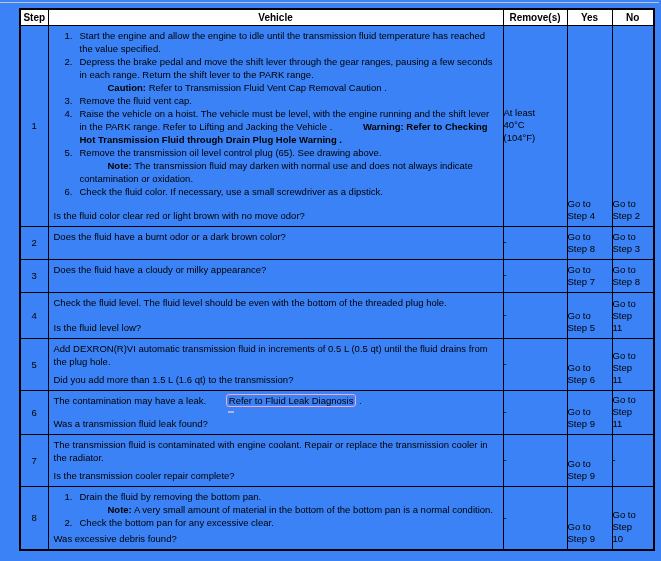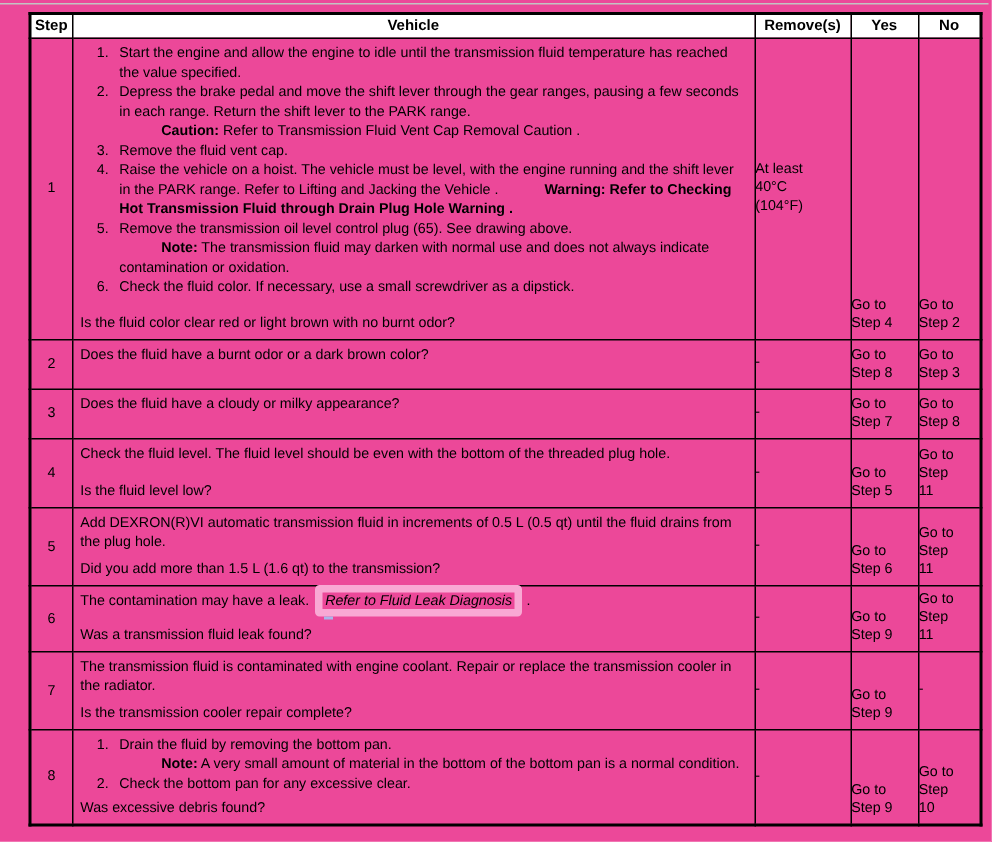--- a/index.html
+++ b/index.html
@@ -1,18 +1,18 @@
 <!DOCTYPE html>
 <html><head>
 <meta charset="utf-8">
 <style>
   * { margin:0; padding:0; box-sizing:border-box; }
   html,body { width:661px; height:561px; }
   body { background:#ffffff; font-family:"Liberation Sans", sans-serif; color:#000; }
-  .page { position:relative; width:661px; height:561px; background:#ec4899; overflow:hidden; }
+  .page { position:relative; width:661px; height:561px; background:#3b82f6; overflow:hidden; }
   .top-rule { position:absolute; top:2px; left:0; width:659px; height:1px; background:#c3c3c3; }
 
   table.diag { position:absolute; left:19px; top:8px; width:634px;
                border-collapse:collapse; table-layout:fixed;
                border:2px solid #000; }
   th, td { border:1px solid #000; }
   thead tr { height:16px; }
   th { font-size:10px; font-weight:bold; text-align:center; vertical-align:middle; background:#fff; }
 
   tbody tr:nth-child(1){ height:201px; }
@@ -23,22 +23,22 @@
   tbody tr:nth-child(6){ height:44px; }
   tbody tr:nth-child(7){ height:52px; }
   tbody tr:nth-child(8){ height:64px; }
 
   td.step { text-align:center; vertical-align:middle; font-size:9.5px; }
   td.action { position:relative; vertical-align:top;
               padding:3px 6px 16px 5px; font-size:9.5px; line-height:13px; }
   .li { position:relative; padding-left:26px; }
   .marker { position:absolute; left:0; top:0; width:19px; text-align:right; }
   .b { font-weight:bold;padding-left:28px; }
-  .boxed { position:relative; border:5px solid #f9a8d4; border-radius:3px;
-           padding:0 2px; margin-left:1px;font-style:italic; }
+  .boxed { position:relative; border:1px solid #f9a8d4; border-radius:3px;
+           padding:0 2px; margin-left:17px; }
   .boxed::after { content:""; position:absolute; left:1px; bottom:-7px;
                   width:6px; height:2px; background:#a9b6ea; }
   .question { position:absolute; left:5px; bottom:4px; right:6px; }
 
   td.value { font-size:9.5px; line-height:12.5px; text-align:left;
              vertical-align:middle; white-space:pre-line; }
   td.goto  { font-size:9.5px; line-height:12px; text-align:left;
              vertical-align:bottom; padding-bottom:4px; white-space:pre-line; }
   td.goto.mid { vertical-align:middle; padding-bottom:0; }
 </style>
@@ -89,21 +89,21 @@
               <div class="li">
                 <span class="marker">5.</span>
                 <div class="ptext"><span>Remove the transmission oil level control plug (65). See drawing above.</span></div>
                 <div class="ptext"><span class="b">Note:</span><span> The transmission fluid may darken with normal use and does not always indicate contamination or oxidation.</span></div>
               </div>
               <div class="li">
                 <span class="marker">6.</span>
                 <div class="ptext"><span>Check the fluid color. If necessary, use a small screwdriver as a dipstick.</span></div>
               </div>
             </div>
-            <div class="question">Is the fluid color clear red or light brown with no burnt odor?</div>
+            <div class="question">Is the fluid color clear red or light brown with no move odor?</div>
           </td>
           <td class="value">At least
 40°C
 (104°F)</td>
           <td class="goto">Go to
 Step 4</td>
           <td class="goto">Go to
 Step 2</td>
         </tr>
         <tr>

